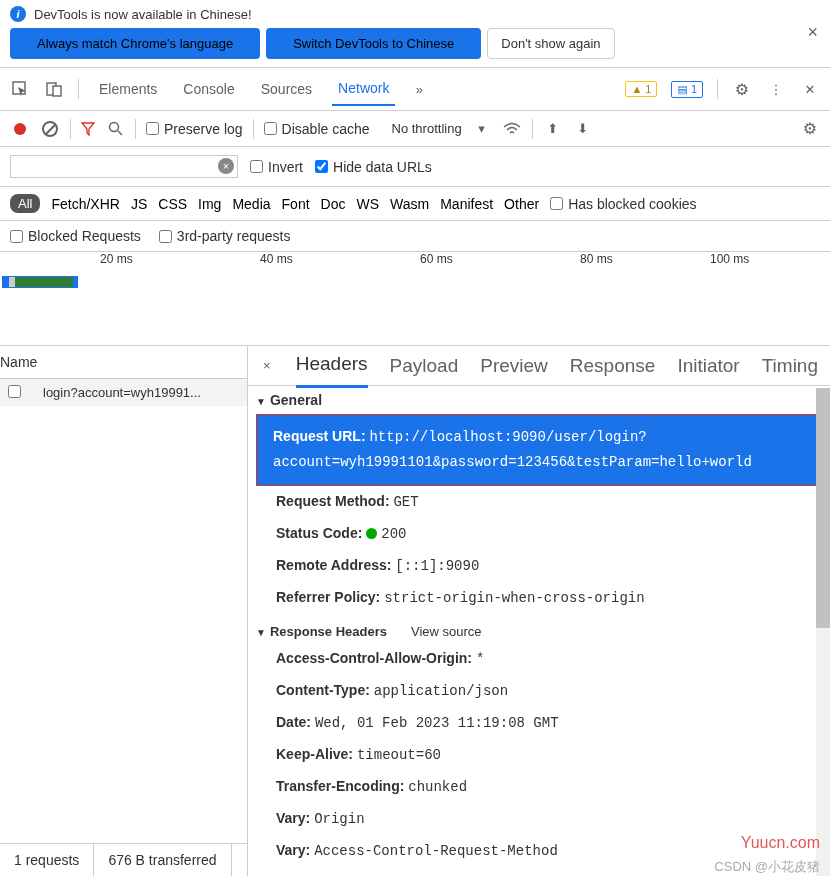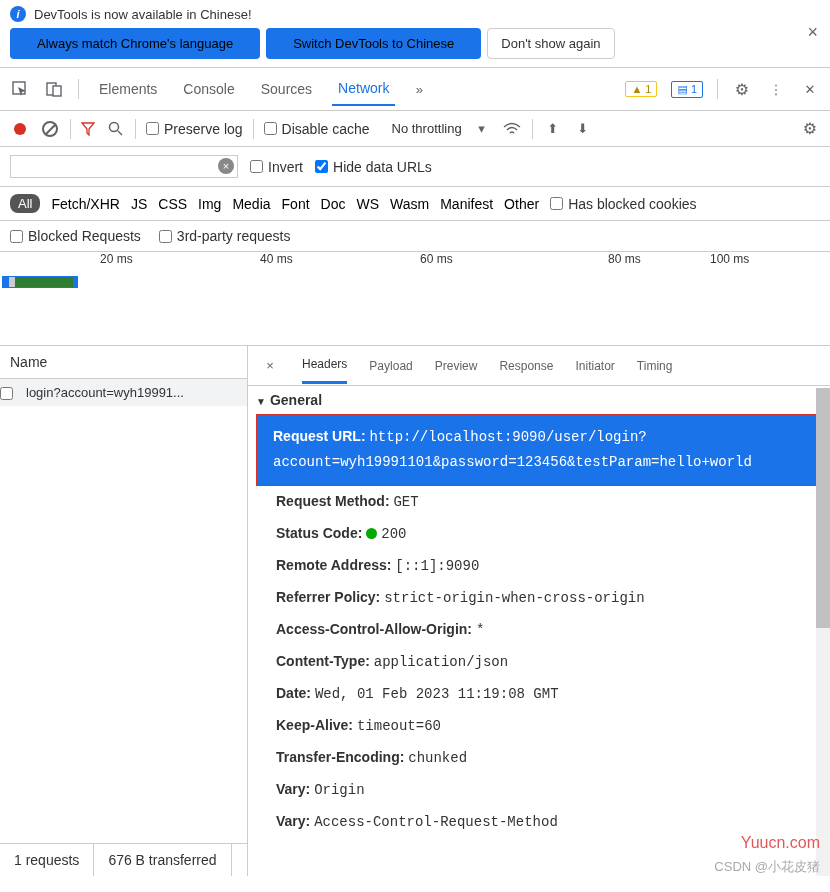--- a/index.html
+++ b/index.html
@@ -31,27 +31,27 @@
 .type-row { display: flex; align-items: center; gap: 11px; padding: 7px 10px; border-bottom: 1px solid #ccc; flex-wrap: wrap; }
 .pill { background: #555; color: #fff; border-radius: 8px; padding: 2px 8px; font-size: 13px; }
 .type-link { color: #000000; cursor: pointer; font-size: 14px; }
 .extra-filters { display: flex; gap: 18px; padding: 7px 10px; border-bottom: 1px solid #ccc; }
 .timeline { border-bottom: 1px solid #ccc; height: 94px; position: relative; }
 .tick-row { display: flex; position: relative; height: 20px; }
 .tick { position: absolute; font-size: 12px; color: #333; }
 .bar { position: absolute; left: 2px; top: 24px; height: 12px; background: linear-gradient(to right, #1a73e8 0 6px, #ccc 6px 12px, #2e7d32 12px 70px, #1a73e8 70px 76px); width: 76px; border: 1px solid #1a73e8; }
 .split { display: flex; height: 530px; }
 .name-panel { width: 248px; border-right: 1px solid #ccc; display: flex; flex-direction: column; }
-.name-header { padding: 8px 10px; border-bottom: 1px solid #ccc; font-size: 14px; }
-.request-row { display: flex; align-items: flex-end; gap: 13px; padding: 6px 0; background: #f1f3f4; font-size: 13px; }
+.name-header { padding: 8px 0; border-bottom: 1px solid #ccc; font-size: 14px; }
+.request-row { display: flex; align-items: flex-start; gap: 22px; padding: 6px 8px; background: #f1f3f4; font-size: 13px; }
 .status-bar { border-top: 1px solid #ccc; display: flex; margin-top: auto; }
 .status-cell { padding: 8px 14px; border-right: 1px solid #ccc; font-size: 14px; }
 .detail-panel { flex: 1; position: relative; overflow: hidden; }
 .detail-tabs { display: flex; align-items: center; gap: 22px; padding: 0 12px; border-bottom: 1px solid #ccc; height: 40px; }
-.dtab { color: #5f6368; padding: 10px 0; cursor: pointer; font-size: 12px; }
+.dtab { color: #5f6368; padding: 10px 0; cursor: pointer; font-size: 19px; }
 .dtab.active { color: #333; border-bottom: 3px solid #1a73e8; }
 .section-head { padding: 6px 8px; font-weight: bold; font-size: 14px; }
 .tri { display: inline-block; margin-right: 4px; font-size: 10px; }
 .highlight-box { background: #1a73e8; color: #fff; border: 1.5px solid #d93025; margin: 0 8px; padding: 10px 16px; font-size: 14px; line-height: 1.7; }
 .highlight-box b { font-weight: bold; }
 .mono { font-family: "Courier New", monospace; }
 .kv { padding: 5px 8px 5px 28px; font-size: 14px; line-height: 1.5; }
 .kv b { font-weight: bold; }
 .green-dot { display: inline-block; width: 11px; height: 11px; border-radius: 50%; background: #0a0; margin-right: 4px; vertical-align: middle; }
 .sec2-head { display: flex; align-items: center; gap: 24px; padding: 10px 8px 4px; }
@@ -190,21 +190,21 @@
       <input type="checkbox" class="cb" style="">
       <span>3rd-party requests</span>
     </label>
 </div>
 
 <div class="timeline">
   <div class="tick-row">
     <span class="tick" style="left:100px">20 ms</span>
     <span class="tick" style="left:260px">40 ms</span>
     <span class="tick" style="left:420px">60 ms</span>
-    <span class="tick" style="left:608px">80 ms</span>
+    <span class="tick" style="left:580px">80 ms</span>
     <span class="tick" style="left:710px">100 ms</span>
   </div>
   <div class="bar"></div>
 </div>
 
 <div class="split">
   <div class="name-panel">
     <div class="name-header">Name</div>
     <div class="request-row">
       <input type="checkbox" class="cb" style="">
@@ -229,20 +229,24 @@
 
     <div class="section-head"><span class="tri">▼</span><span>General</span></div>
     <div class="highlight-box">
       <b>Request URL:</b> <span class="mono">http://localhost:9090/user/login?account=wyh19991101&amp;password=123456&amp;testParam=hello+world</span>
     </div>
     <div class="kv"><b>Request Method:</b> <span class="mono">GET</span></div>
     <div class="kv"><b>Status Code:</b> <span class="green-dot"></span><span class="mono">200</span></div>
     <div class="kv"><b>Remote Address:</b> <span class="mono">[::1]:9090</span></div>
     <div class="kv"><b>Referrer Policy:</b> <span class="mono">strict-origin-when-cross-origin</span></div>
 
+    <div class="sec2-head">
+      <div><span class="tri">▼</span><b>Response Headers</b></div>
+      <span style="color:#333">View source</span>
+    </div>
     <div class="kv"><b>Access-Control-Allow-Origin:</b> <span class="mono">*</span></div>
     <div class="kv"><b>Content-Type:</b> <span class="mono">application/json</span></div>
     <div class="kv"><b>Date:</b> <span class="mono">Wed, 01 Feb 2023 11:19:08 GMT</span></div>
     <div class="kv"><b>Keep-Alive:</b> <span class="mono">timeout=60</span></div>
     <div class="kv"><b>Transfer-Encoding:</b> <span class="mono">chunked</span></div>
     <div class="kv"><b>Vary:</b> <span class="mono">Origin</span></div>
     <div class="kv"><b>Vary:</b> <span class="mono">Access-Control-Request-Method</span></div>
 
     <div class="scrollbar">
         <div class="scroll-thumb"></div>

